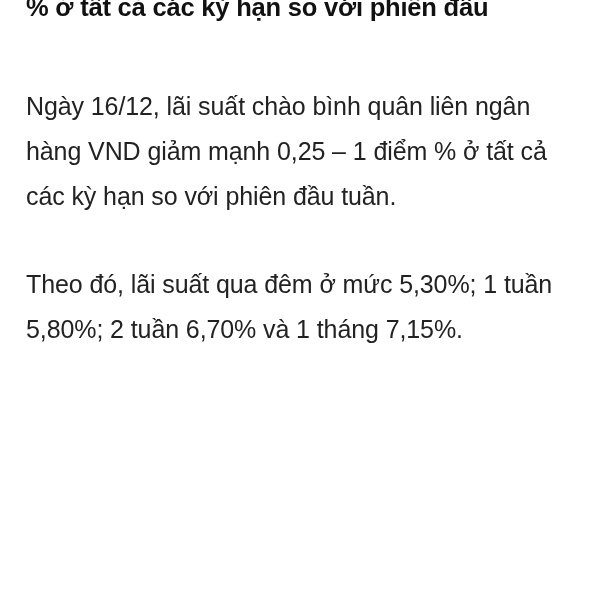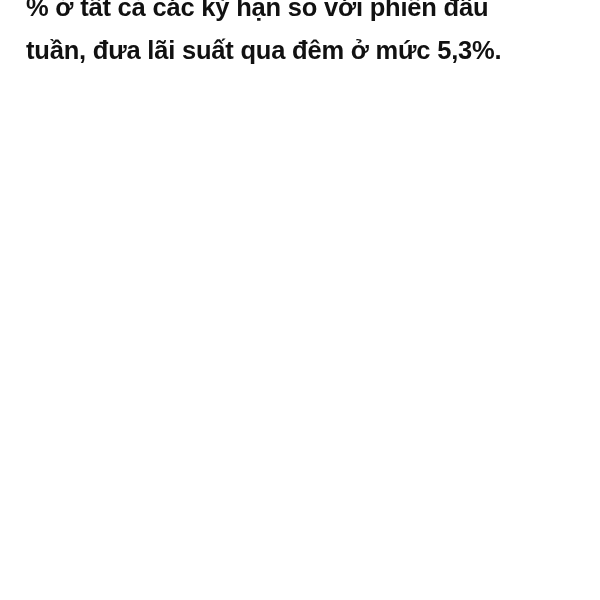--- a/index.html
+++ b/index.html
@@ -46,25 +46,26 @@
   .gap-2 { height: 43px; }
   .gap-3 { height: 42px; }
 </style>
 </head>
 <body>
 
 <div class="article">
 
   <div class="lead lead-clip">
     <div>% ở tất cả các kỳ hạn so với phiên đầu</div>
-    <div>tuần, đưa lãi suất qua đêm ở mức 5,3%.</div>
   </div>
 
   <div class="gap-1"></div>
 
+  <p class="body-par">Ngày 16/12, lãi suất chào bình quân liên ngân hàng VND giảm mạnh 0,25 – 1 điểm % ở tất cả các kỳ hạn so với phiên đầu tuần.</p>
 
   <div class="gap-2"></div>
 
+  <p class="body-par">Theo đó, lãi suất qua đêm ở mức 5,30%; 1 tuần 5,80%; 2 tuần 6,70% và 1 tháng 7,15%.</p>
 
   <div class="gap-3"></div>
 
 
 </div>
 
 </body></html>

